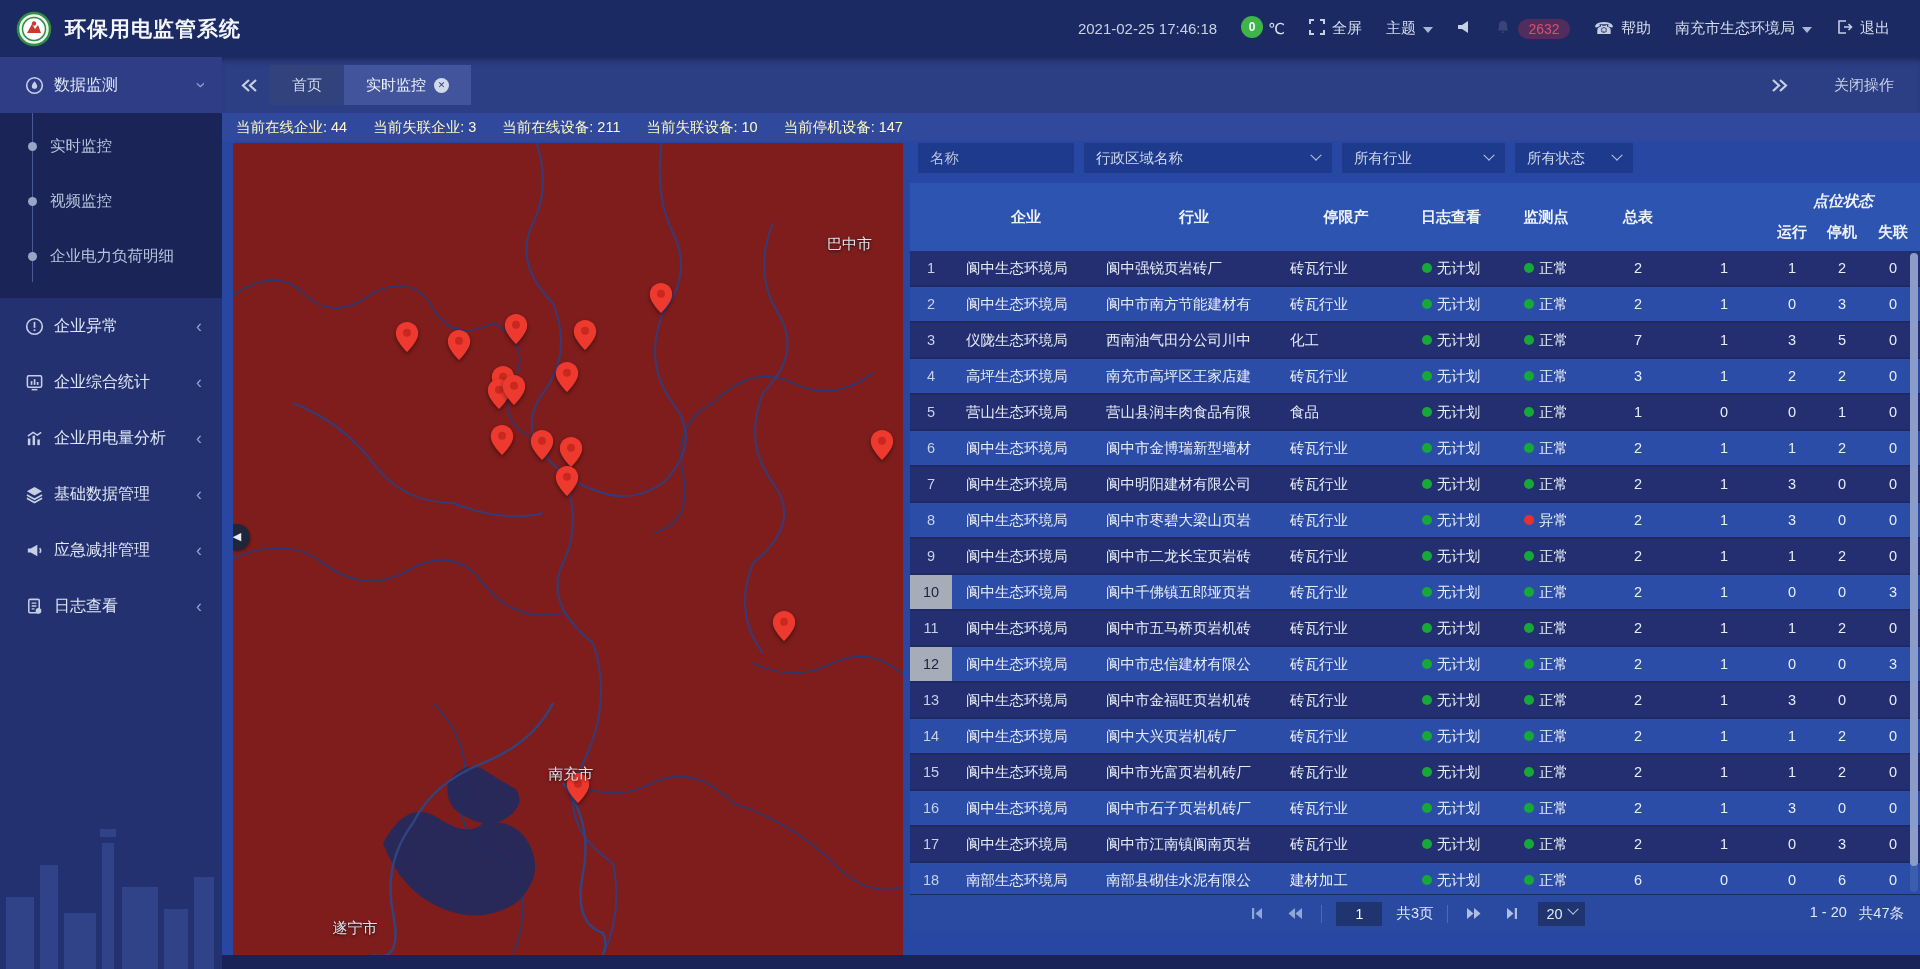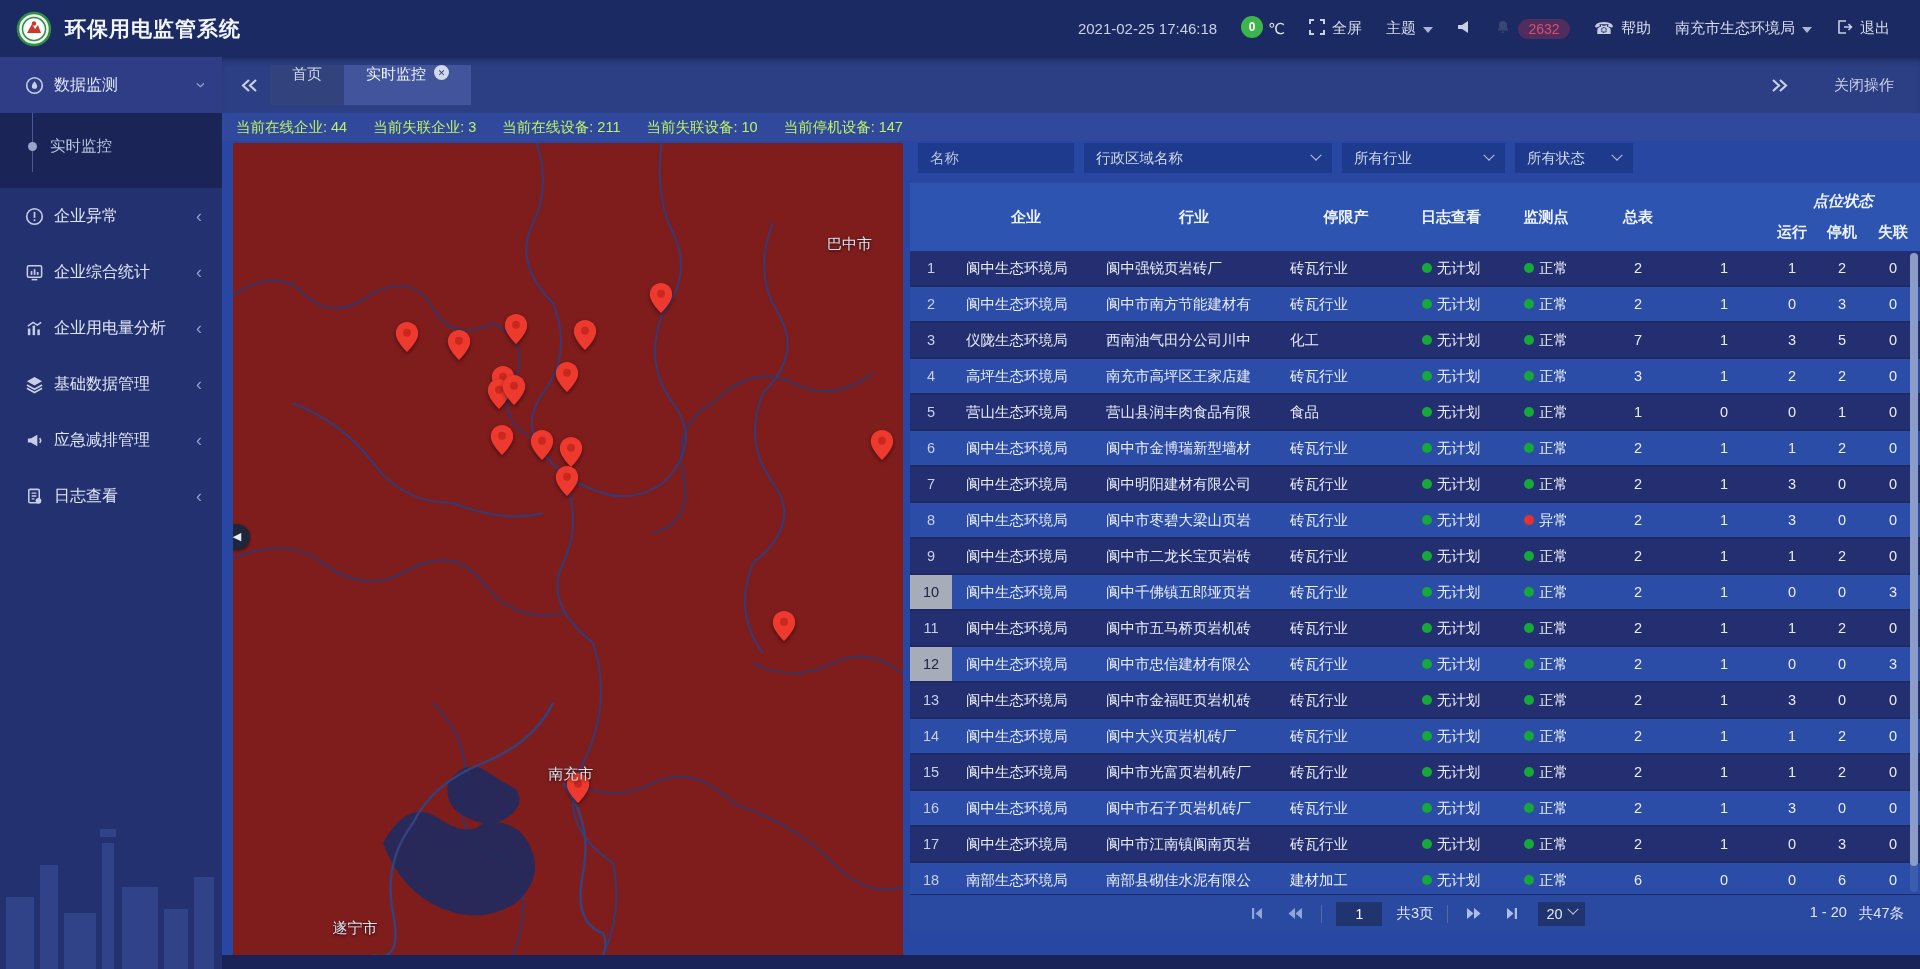--- a/index.html
+++ b/index.html
@@ -33,29 +33,29 @@
   .submenu:before { content:""; position:absolute; left:32px; top:0; bottom:16px; width:1px; background:#4a5a96; }
   .submenu-item { position:relative; height:55px; display:flex; align-items:center; padding-left:50px; color:#b9c4dd; font-size:15.5px; cursor:pointer; }
   .submenu-dot { position:absolute; left:28px; width:9px; height:9px; border-radius:50%; background:#98a5c6; }
   .watermark { position:absolute; left:0; bottom:0; width:222px; height:150px; opacity:.45; }
   .watermark div { position:absolute; bottom:0; background:#3f58a5; }
 
   
   .tabbar { position:absolute; left:222px; top:57px; right:0; height:56px; background:#2c3e84; display:flex; align-items:center; padding:0 26px 0 10px; box-shadow:inset 0 7px 8px -6px rgba(0,0,20,.55); z-index:10; }
   .tab-arrow { width:34px; height:34px; display:flex; align-items:center; justify-content:center; cursor:pointer; }
   .tab-list { display:flex; align-items:center; height:40px; margin-left:4px; }
-  .tab { height:40px; display:flex; align-items:flex-start; gap:8px; padding:0 22px; background:#31427c; color:#cfd7ea; font-size:15px; cursor:pointer; }
+  .tab { height:40px; display:flex; align-items:center; gap:8px; padding:0 22px; background:#31427c; color:#cfd7ea; font-size:15px; cursor:pointer; }
   .tab.active { background:#41549c; color:#eef2fb; }
   .tab-close { width:15px; height:15px; border-radius:50%; background:#d2d9ea; color:#2e3f7e; font-size:9px; font-weight:bold; display:flex; align-items:center; justify-content:center; cursor:pointer; }
   .tabbar-right { margin-left:auto; display:flex; align-items:center; gap:38px; }
   .close-ops { color:#c9d1e4; font-size:15px; cursor:pointer; }
 
   
   .statusbar { position:absolute; left:222px; top:113px; right:0; height:28px; background:#30499c; display:flex; align-items:center; gap:26px; padding-left:14px; z-index:9; }
-  .stat { color:#bef264; font-size:14.5px; white-space:nowrap; }
+  .stat { color:#fef9c3; font-size:14.5px; white-space:nowrap; }
 
   
   .content { position:absolute; left:222px; top:141px; right:0; height:814px; background:#2847a3; z-index:5; }
 
   
   .map-panel { position:absolute; left:11px; top:2px; width:670px; height:812px; background:#7f1d1d; overflow:hidden; }
   .map-lines { position:absolute; left:0; top:0; }
   .map-pin { position:absolute; transform:translate(-50%,-100%); cursor:pointer; filter:drop-shadow(0 2px 2px rgba(0,0,0,.45)); }
   .city-label { position:absolute; transform:translate(-50%,-50%); color:#dfe4f0; font-size:15px; text-shadow:0 1px 3px rgba(0,0,0,.8); white-space:nowrap; }
   .map-handle { position:absolute; left:-9px; top:calc(48.5% - 13px); width:26px; height:26px; border-radius:50%; background:#20263a; color:#e8edf8; font-size:11px; display:flex; align-items:center; justify-content:center; cursor:pointer; box-shadow:0 1px 3px rgba(0,0,0,.5); z-index:6; }
@@ -173,20 +173,28 @@
               <path d="M10 5.5c-1.8 2.4-2.8 3.8-2.8 5.2a2.8 2.8 0 0 0 5.6 0c0-1.4-1-2.8-2.8-5.2z" fill="#c6cfe4"></path>
             </svg>
           </span>
           <span class="menu-label">数据监测</span>
           <span class="menu-chevron down">‹</span>
         </div>
         <div class="submenu">
           <div class="submenu-item">
             <span class="submenu-dot"></span>
             <span>实时监控</span>
+          </div>
+          <div class="submenu-item">
+            <span class="submenu-dot"></span>
+            <span>视频监控</span>
+          </div>
+          <div class="submenu-item">
+            <span class="submenu-dot"></span>
+            <span>企业电力负荷明细</span>
           </div>
         </div>
         <div class="menu-item">
           <span class="menu-icon">
             <svg width="19" height="19" viewBox="0 0 20 20">
               <circle cx="10" cy="10" r="8.2" stroke="#c6cfe4" stroke-width="1.7" fill="none"></circle>
               <rect x="9.1" y="5.2" width="1.8" height="6.2" fill="#c6cfe4"></rect>
               <rect x="9.1" y="13" width="1.8" height="1.8" fill="#c6cfe4"></rect>
             </svg>
           </span>

